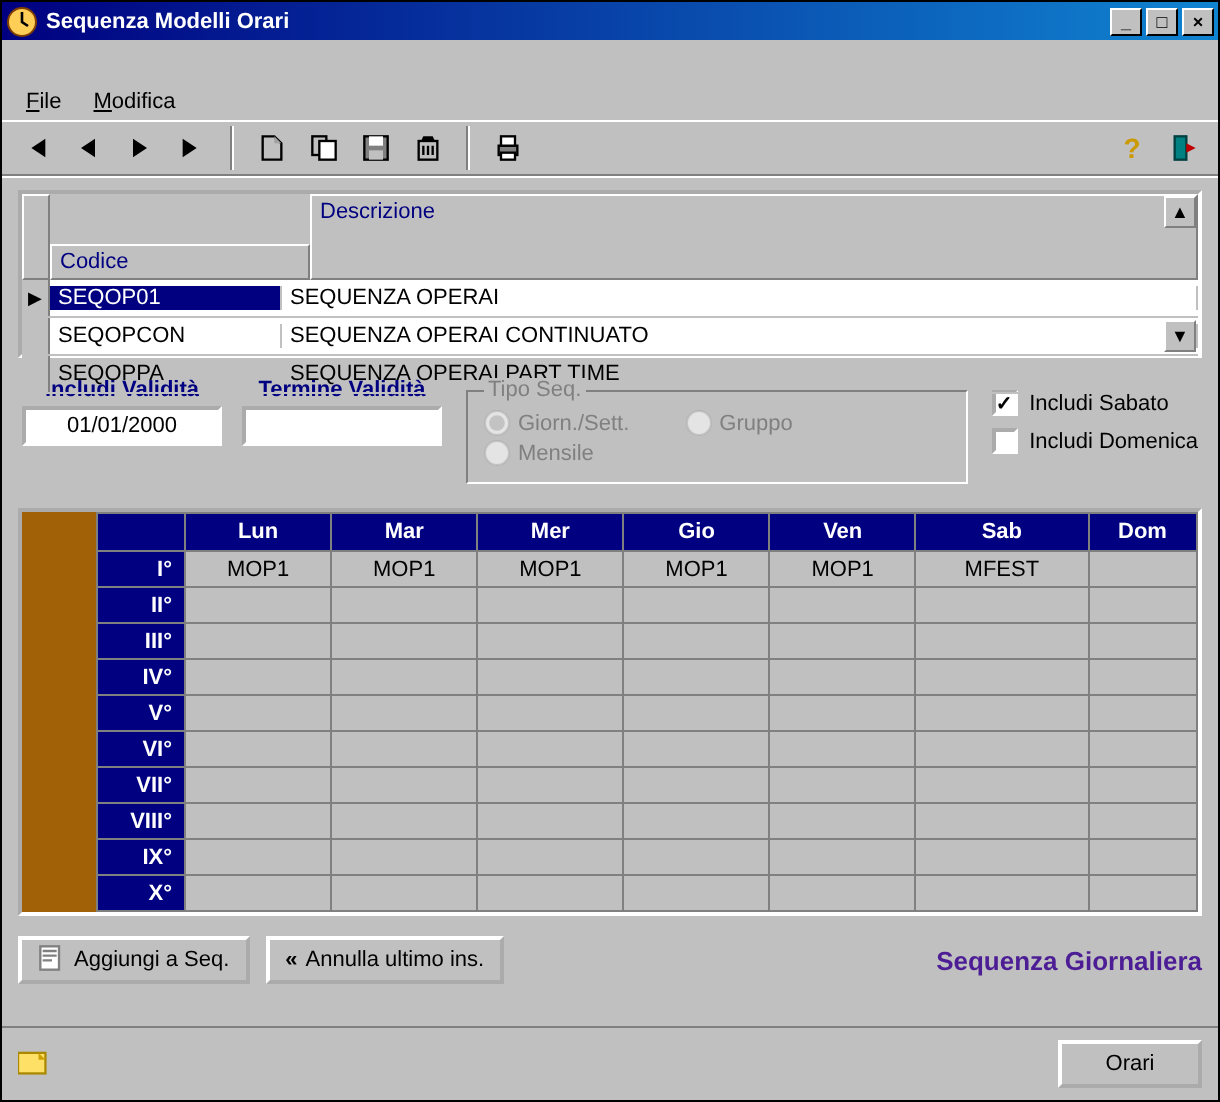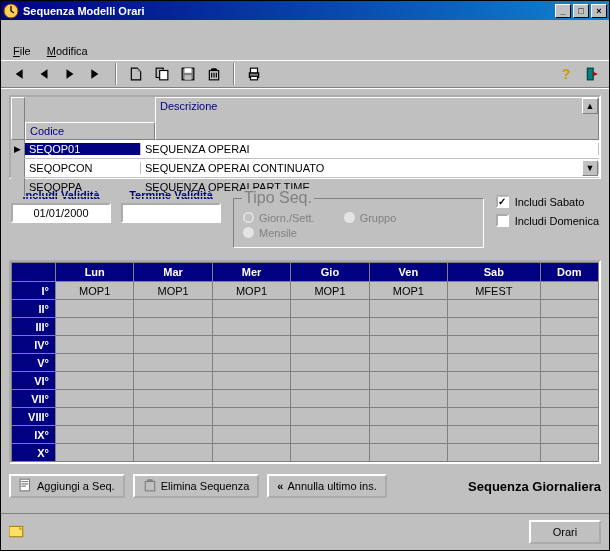--- a/index.html
+++ b/index.html
@@ -111,34 +111,35 @@
   .valblock .lbl { color:#000080; font-weight:bold; }
   .valblock input {
     width:100px; height:20px; border:2px inset #fff; background:#fff; text-align:center; font-size:11px;
     font-family:inherit;
   }
   fieldset.tipo {
     border:1px solid #808080; border-right-color:#fff; border-bottom-color:#fff;
     padding:4px 8px 6px 8px; position:relative; flex:1; min-width:190px;
     color:#808080;
   }
-  fieldset.tipo legend { color:#808080; font-size:16px; padding:0 2px; background:#c0c0c0; }
+  fieldset.tipo legend { color:#808080; font-size:11px; padding:0 2px; background:#c0c0c0; }
   .radio-row { display:flex; gap:28px; margin-bottom:2px; }
   .radio-row label, .check-row label { display:flex; align-items:center; gap:4px; }
   .radio-row input[type=radio] { margin:0; }
   .check-col { display:flex; flex-direction:column; gap:6px; padding:6px 0 0 0; }
   .check-col label { display:flex; align-items:center; gap:6px; white-space:nowrap; }
   .chkbox {
     width:13px; height:13px; border:2px inset #fff; background:#fff; display:inline-flex; align-items:center; justify-content:center; font-size:10px; font-weight:bold; color:#000;
   }
   
   .grid {
     margin-top:8px;
     border:2px inset #fff;
     background:#a16207;
+    padding-left:37px;
   }
   .grid table { width:100%; border-collapse:collapse; }
   .grid th {
     background:#000080; color:#fff; font-weight:bold; font-size:11px;
     border:1px solid #808080; padding:3px 0; text-align:center;
   }
   .grid th.rowh { width:44px; }
   .grid td.rowh {
     background:#000080; color:#fff; font-weight:bold; text-align:right; padding:0 6px;
     border:1px solid #808080; height:18px;
@@ -146,21 +147,21 @@
   .grid td.cell {
     background:#c0c0c0; border:1px solid #808080; text-align:center; height:18px; font-size:11px;
   }
   
   .btnbar { display:flex; align-items:center; gap:8px; margin-top:6px; }
   .btn3d {
     height:24px; padding:0 8px;
     border:2px outset #fff; background:#c0c0c0;
     display:flex; align-items:center; gap:4px; font-size:11px;
   }
-  .seq-label { margin-left:auto; color:#000000; font-weight:bold; font-size:13px; }
+  .seq-label { margin-left:auto; color:#4c1d95; font-weight:bold; font-size:13px; }
   .footer {
     border-top:1px solid #808080;
     padding:6px 8px; display:flex; align-items:center;
   }
   .footer .fspacer { flex:1; }
   .footer .btn3d { width:72px; justify-content:center; }
   .disabled { color:#808080; }
 </style>
 </head>
 <body>
@@ -448,27 +449,20 @@
 
     <div class="btnbar">
       <div class="btn3d">
         <span><svg width="14" height="14" viewBox="0 0 12 12">
               <rect x="1" y="1" width="8" height="10" fill="#fff" stroke="#808080"></rect>
               <path d="M2 3h6M2 5h6M2 7h4" stroke="#808080"></path>
             </svg></span>
         <span>Aggiungi a Seq.</span>
       </div>
       <div class="btn3d">
-        <span><svg width="14" height="14" viewBox="0 0 12 12">
-              <rect x="2" y="3" width="8" height="8" fill="none" stroke="#808080"></rect>
-              <path d="M4 1h4l1 2H3z" fill="#808080"></path>
-            </svg></span>
-        <span>Elimina Sequenza</span>
-      </div>
-      <div class="btn3d">
         <span style="font-weight:bold;">«</span>
         <span>Annulla ultimo ins.</span>
       </div>
       <div class="seq-label">Sequenza Giornaliera</div>
     </div>
 
   </div>
 
   <div class="footer">
     <span><svg width="16" height="14" viewBox="0 0 14 12">

